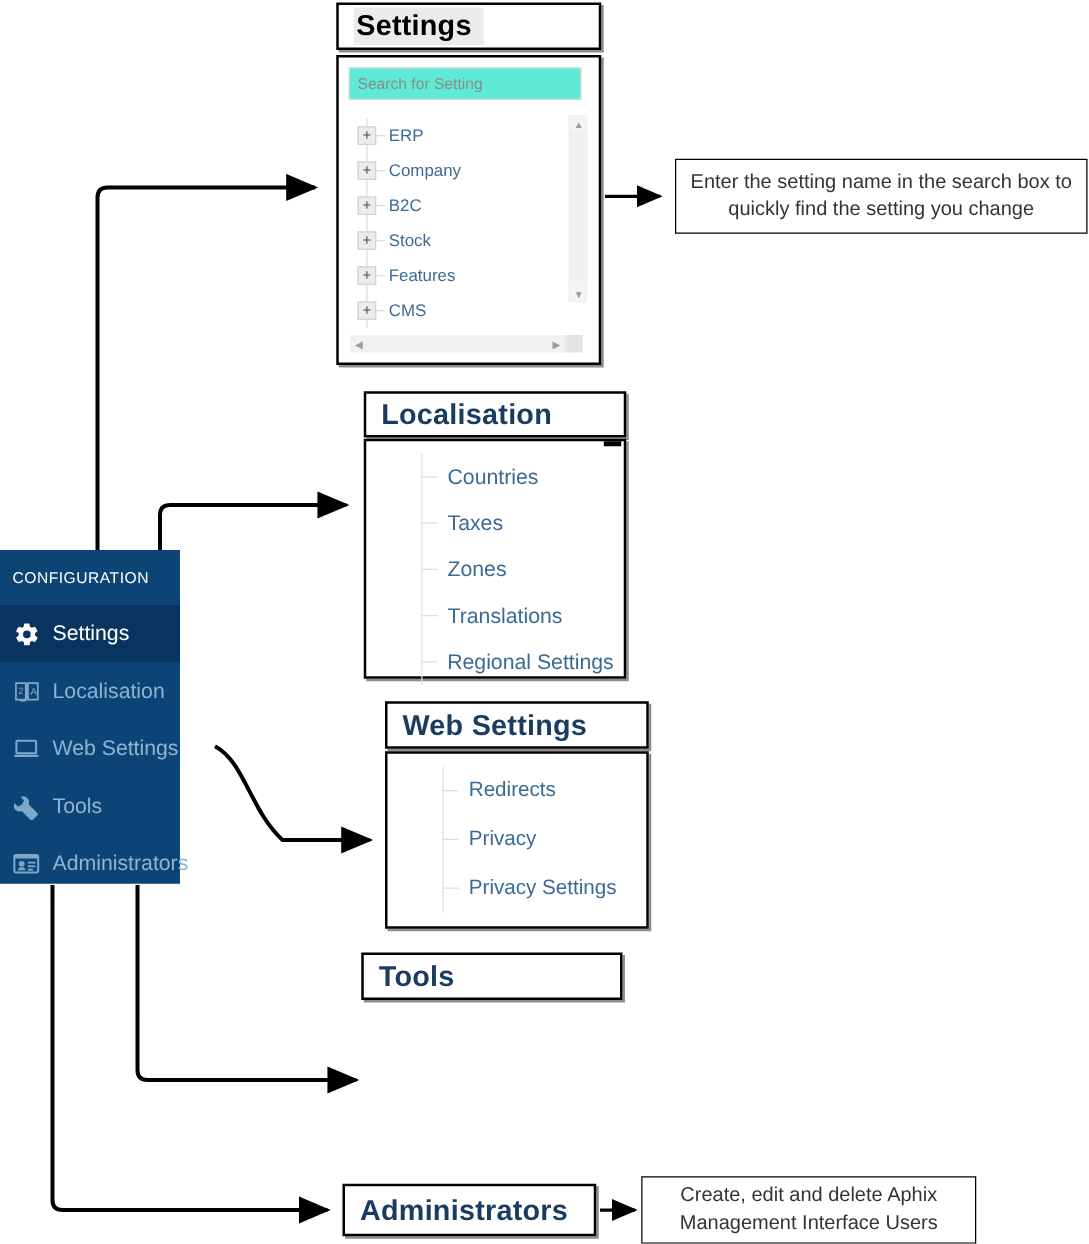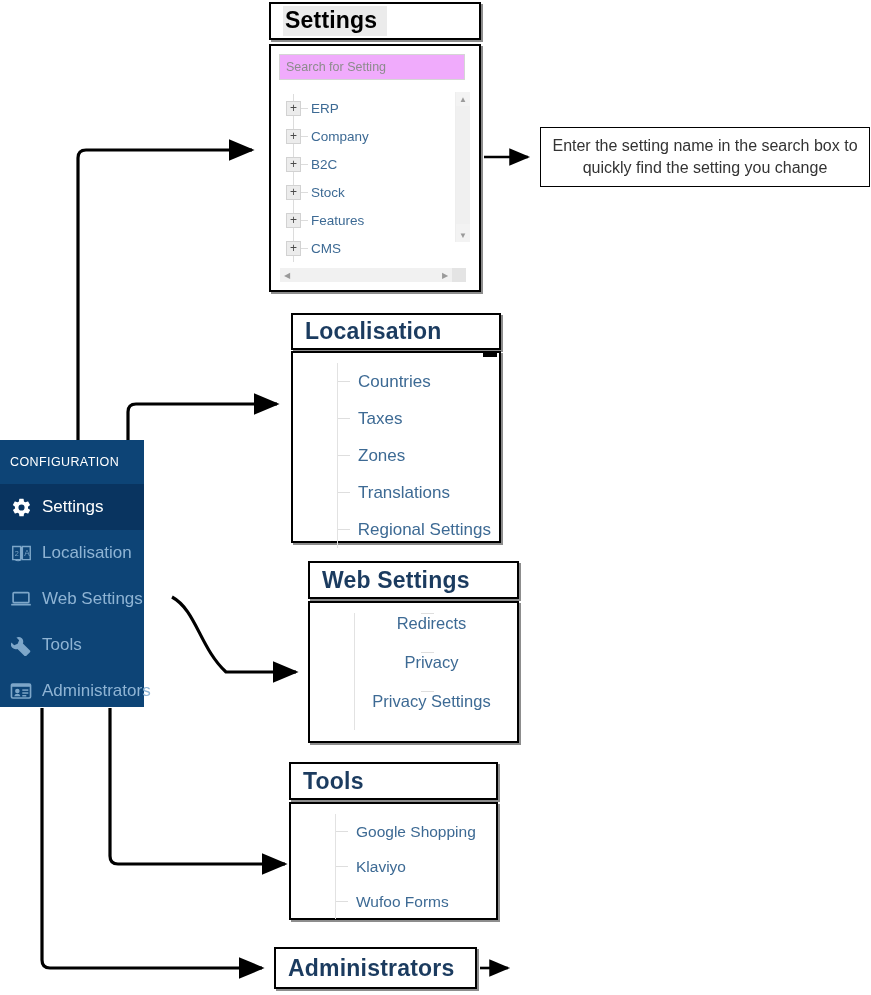--- a/index.html
+++ b/index.html
@@ -60,21 +60,21 @@
   }
 
   
   #settings-body { overflow: hidden; }
   .search-input {
     position: absolute;
     left: 8px; top: 8px;
     width: 186px; height: 26px;
     box-sizing: border-box;
     border: 1px solid #d5d5d5;
-    background: #f0abfc;
+    background: #5eead4;
     font-family: "Liberation Sans", sans-serif;
     font-size: 12.5px;
     color: #555;
     padding: 0 6px;
     outline: none;
   }
   .search-input::placeholder { color: #8c8c8c; }
   .tree {
     position: absolute;
     left: 8px; top: 48px;
@@ -186,21 +186,21 @@
     margin-right: 8px;
   }
   .link-row .ltext {
     font-size: 16.5px;
     color: #3d6a94;
     cursor: pointer;
     white-space: nowrap;
   }
   #loc-body .link-row { height: 37px; }
   #loc-body .link-row .ltext { font-size: 17px; }
-  #web-body .link-row { height: 39px; flex-direction: column; }
+  #web-body .link-row { height: 39px; }
   #tools-body .link-row { height: 35px; }
   #tools-body .link-row .ltext { font-size: 15.5px; }
 
   
   .notch {
     position: absolute;
     right: 2px; top: 0;
     width: 14px; height: 4px;
     background: #000;
   }
@@ -416,44 +416,28 @@
         <div class="lvline"></div>
         <div class="ldash"></div>
         <div class="ltext">Privacy Settings</div>
       </div>
     </div>
   </div>
 
   <div class="panel-title" style="left:289px; top:762px; width:209px; height:38px;">
     <span class="ttext">Tools</span>
   </div>
-  <div class="panel-body" id="tools-body" style="left:289px; top:802px; width:209px; height:118px;">
-    <div class="link-list">
-      <div class="link-row">
-        <div class="lvline"></div>
-        <div class="ldash"></div>
-        <div class="ltext">Google Shopping</div>
-      </div>
-      <div class="link-row">
-        <div class="lvline"></div>
-        <div class="ldash"></div>
-        <div class="ltext">Klaviyo</div>
-      </div>
-      <div class="link-row">
-        <div class="lvline"></div>
-        <div class="ldash"></div>
-        <div class="ltext">Wufoo Forms</div>
-      </div>
-    </div>
-  </div>
 
   <div class="panel-title" style="left:274px; top:947px; width:203px; height:42px;">
     <span class="ttext">Administrators</span>
   </div>
 
+  <div class="note" style="left:513px; top:941px; width:268px; height:54px;">
+    <span>Create, edit and delete Aphix Management Interface Users</span>
+  </div>
 
   <div id="sidebar">
     <div class="side-header">
       <span>CONFIGURATION</span>
     </div>
 
     <div class="side-item active">
       <span class="si-icon">
         <svg width="21" height="21" viewBox="0 0 24 24">
           <path d="M19.4 13c.04-.33.06-.66.06-1s-.02-.67-.07-1l2.11-1.63a.5.5 0 0 0 .12-.64l-2-3.46a.5.5 0 0 0-.6-.22l-2.49 1a7.3 7.3 0 0 0-1.73-1l-.38-2.65a.49.49 0 0 0-.49-.41h-4a.49.49 0 0 0-.49.41l-.38 2.65c-.61.25-1.17.59-1.69 1l-2.49-1a.5.5 0 0 0-.61.22l-2 3.46a.5.5 0 0 0 .12.64L4.6 11c-.05.33-.07.66-.07 1s.02.67.07 1l-2.11 1.63a.5.5 0 0 0-.12.64l2 3.46c.13.22.39.31.61.22l2.49-1c.52.41 1.08.75 1.69 1l.38 2.65c.04.24.25.41.49.41h4c.24 0 .45-.17.49-.41l.38-2.65c.61-.25 1.21-.59 1.73-1l2.49 1c.22.09.47 0 .6-.22l2-3.46a.5.5 0 0 0-.12-.64L19.4 13zM12 15.5A3.5 3.5 0 1 1 15.5 12 3.5 3.5 0 0 1 12 15.5z"></path>

